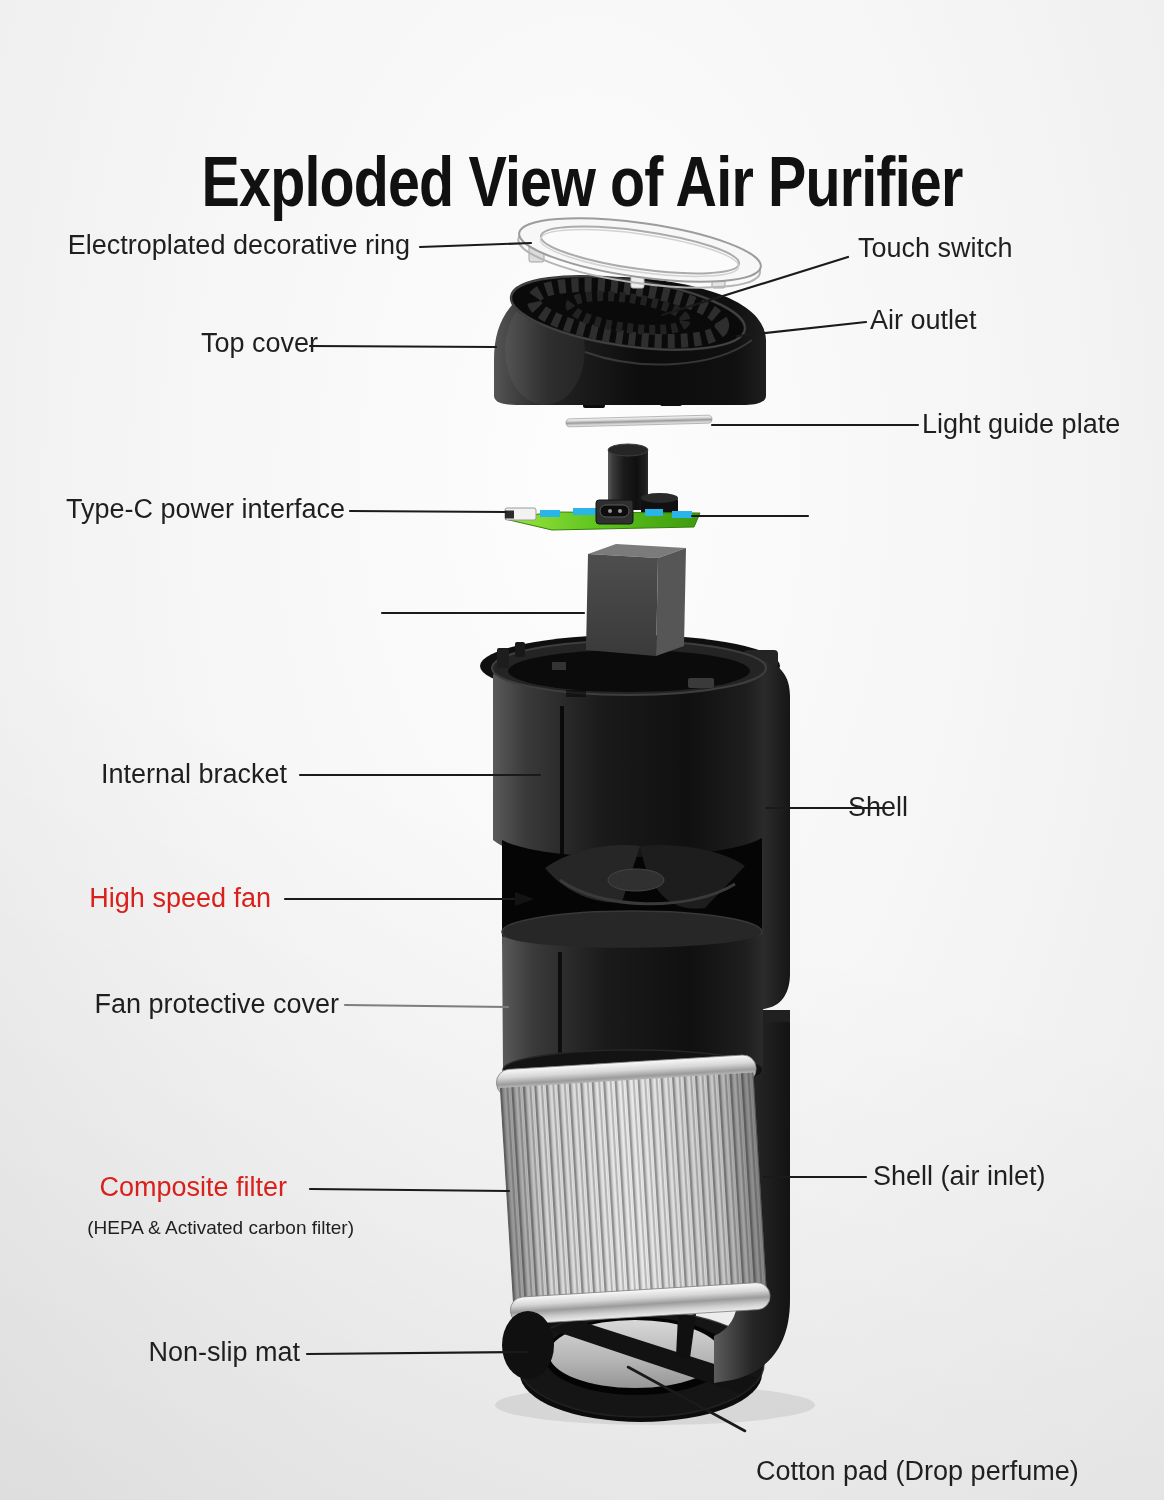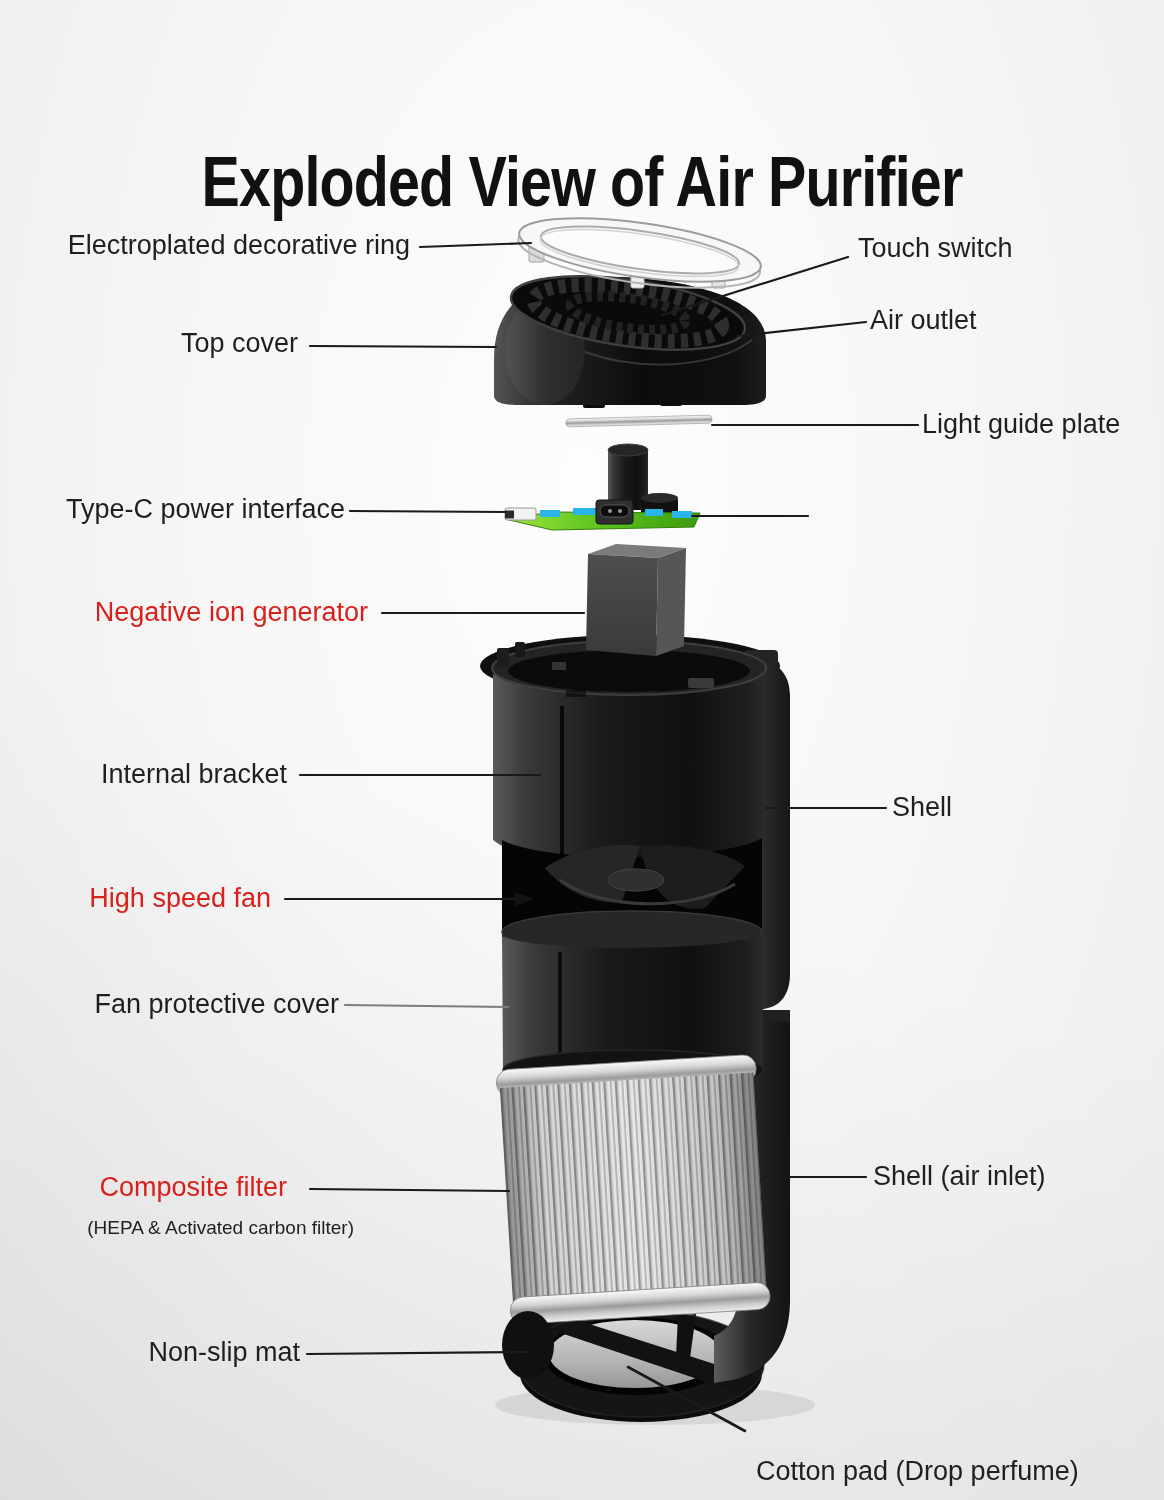--- a/index.html
+++ b/index.html
@@ -230,28 +230,27 @@
       <polygon points="515,892 534,899 515,906" fill="#131313" stroke="none"></polygon>
       <line x1="345" y1="1005" x2="508" y2="1007" stroke="#7d7d7d"></line>
       <line x1="310" y1="1189" x2="509" y2="1191"></line>
       <line x1="764" y1="1177" x2="866" y2="1177"></line>
       <line x1="307" y1="1354" x2="528" y2="1352"></line>
       <line x1="628" y1="1367" x2="745" y2="1431" stroke-width="2.6"></line>
     </g>
   </svg>
 
   <div class="lbl" style="right:754px; top:246px">Electroplated decorative ring</div>
-  <div class="lbl" style="right:866px; top:344px">Top cover</div>
+  <div class="lbl" style="right:846px; top:344px">Top cover</div>
   <div class="lbl" style="left:858px; top:249px">Touch switch</div>
   <div class="lbl" style="left:870px; top:321px">Air outlet</div>
   <div class="lbl" style="left:922px; top:425px">Light guide plate</div>
   <div class="lbl" style="right:819px; top:510px">Type-C power interface</div>
-  <div class="lbl red" style="right:796px; top:613px">Negative ion generator</div>
   <div class="lbl" style="right:877px; top:775px">Internal bracket</div>
-  <div class="lbl" style="left:892px; top:808px">Shell</div>
+  <div class="lbl" style="left:848px; top:808px">Shell</div>
   <div class="lbl red" style="right:893px; top:899px">High speed fan</div>
   <div class="lbl" style="right:825px; top:1005px">Fan protective cover</div>
   <div class="lbl red" style="right:877px; top:1188px">Composite filter</div>
   <div class="lbl sub" style="right:810px; top:1228px">(HEPA &amp; Activated carbon filter)</div>
   <div class="lbl" style="left:873px; top:1177px">Shell (air inlet)</div>
   <div class="lbl" style="right:864px; top:1353px">Non-slip mat</div>
   <div class="lbl" style="left:756px; top:1472px">Cotton pad (Drop perfume)</div>
 
 </div>
 

